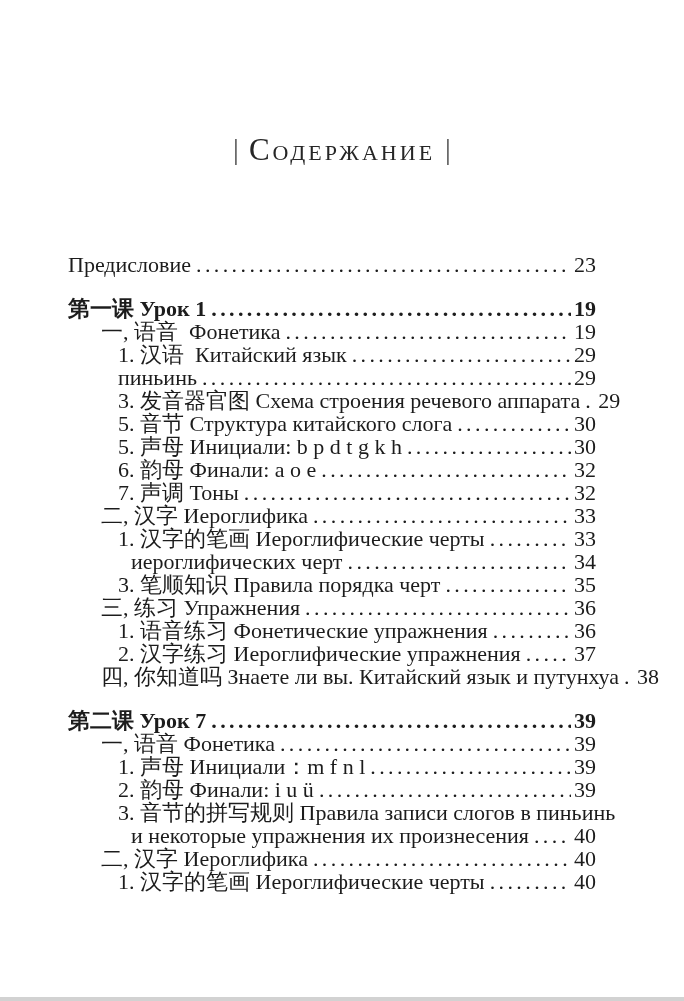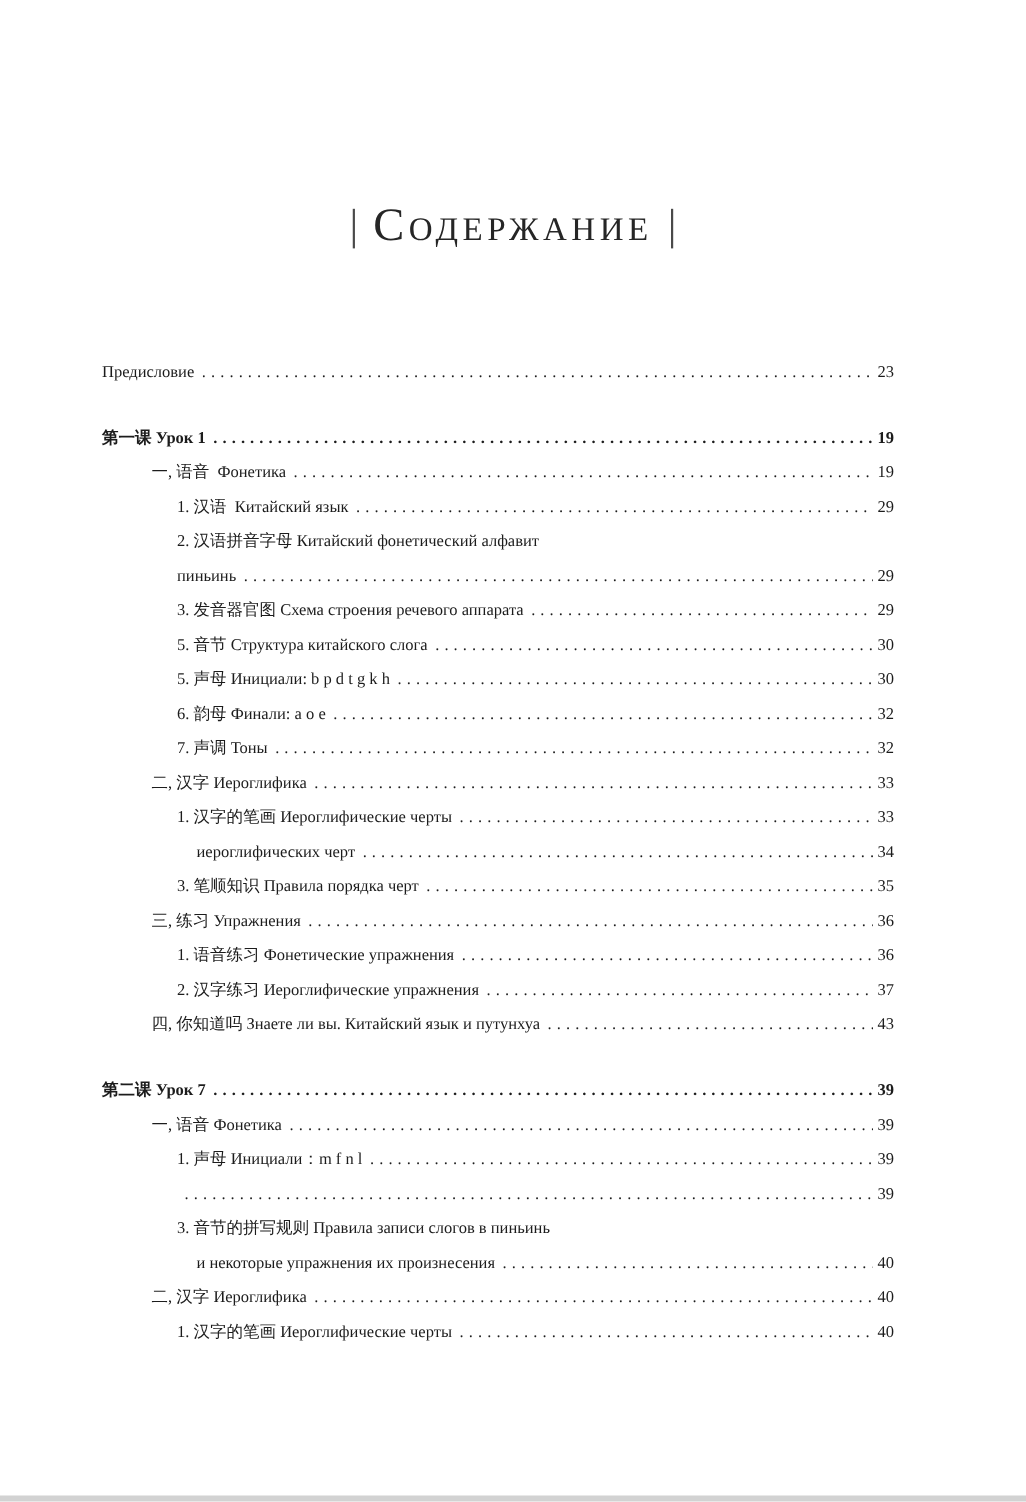--- a/index.html
+++ b/index.html
@@ -37,24 +37,24 @@
   }
   .title .bar {
     color: #4a4a4a;
     font-size: 29px;
     font-weight: 400;
     position: relative;
     top: -1px;
   }
   .toc {
     position: absolute;
-    top: 237px;
+    top: 253px;
     left: 68px;
     width: 528px;
-    font-size: 11px;
+    font-size: 22px;
     line-height: 23px;
     text-align: center;
   }
   .entry { margin: 0; }
   .entry.gap { margin-top: 21px; }
   .line {
     display: flex;
     align-items: baseline;
   }
   .ind-0 { padding-left: 0; }
@@ -120,23 +120,20 @@
       </div>
       <div class="entry">
         <div class="line ind-2">
           <span class="txt">1. 汉语  Китайский язык</span>
           <span class="dots"></span>
           <span class="page-num">29</span>
         </div>
       </div>
       <div class="entry">
         <div class="line ind-2">
-          <span class="txt">2. 汉语拼音字母 Китайский фонетический алфавит</span>
-        </div>
-        <div class="line ind-2">
           <span class="txt">пиньинь</span>
           <span class="dots"></span>
           <span class="page-num">29</span>
         </div>
       </div>
       <div class="entry">
         <div class="line ind-2">
           <span class="txt">3. 发音器官图 Схема строения речевого аппарата</span>
           <span class="dots"></span>
           <span class="page-num">29</span>
@@ -216,21 +213,21 @@
         <div class="line ind-2">
           <span class="txt">2. 汉字练习 Иероглифические упражнения</span>
           <span class="dots"></span>
           <span class="page-num">37</span>
         </div>
       </div>
       <div class="entry">
         <div class="line ind-1">
           <span class="txt">四, 你知道吗 Знаете ли вы. Китайский язык и путунхуа</span>
           <span class="dots"></span>
-          <span class="page-num">43</span>
+          <span class="page-num">38</span>
         </div>
       </div>
       <div class="entry bold gap">
         <div class="line ind-0">
           <span class="txt">第二课 Урок 7</span>
           <span class="dots"></span>
           <span class="page-num">39</span>
         </div>
       </div>
       <div class="entry">
@@ -242,20 +239,21 @@
       </div>
       <div class="entry">
         <div class="line ind-2">
           <span class="txt">1. 声母 Инициали：m f n l</span>
           <span class="dots"></span>
           <span class="page-num">39</span>
         </div>
       </div>
       <div class="entry">
         <div class="line ind-2">
+          <span class="txt">2. 韵母 Финали: i u ü</span>
           <span class="dots"></span>
           <span class="page-num">39</span>
         </div>
       </div>
       <div class="entry">
         <div class="line ind-2">
           <span class="txt">3. 音节的拼写规则 Правила записи слогов в пиньинь</span>
         </div>
         <div class="line ind-3">
           <span class="txt">и некоторые упражнения их произнесения</span>

